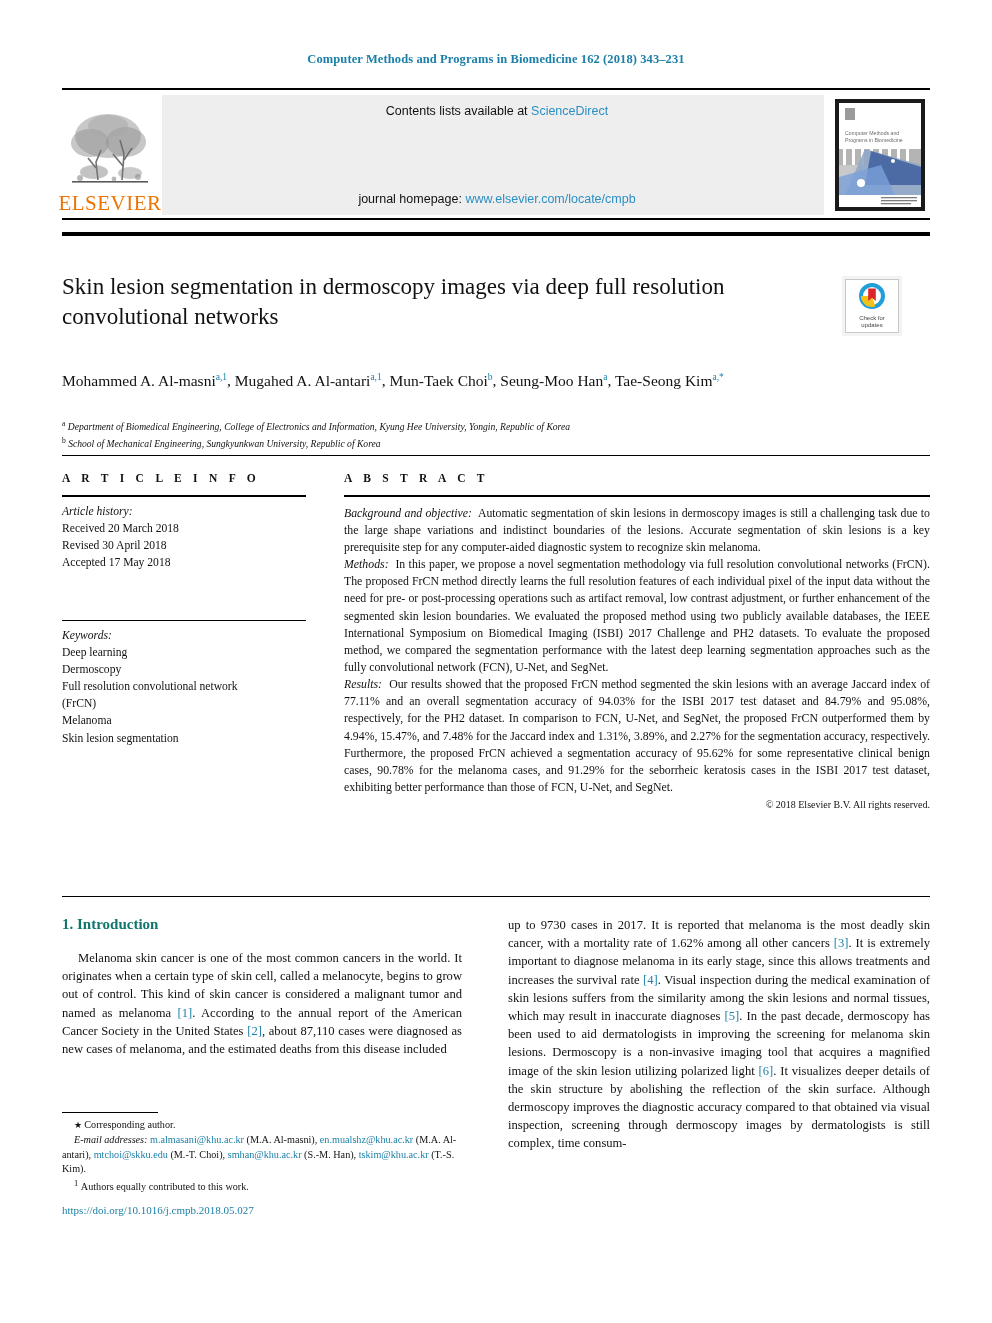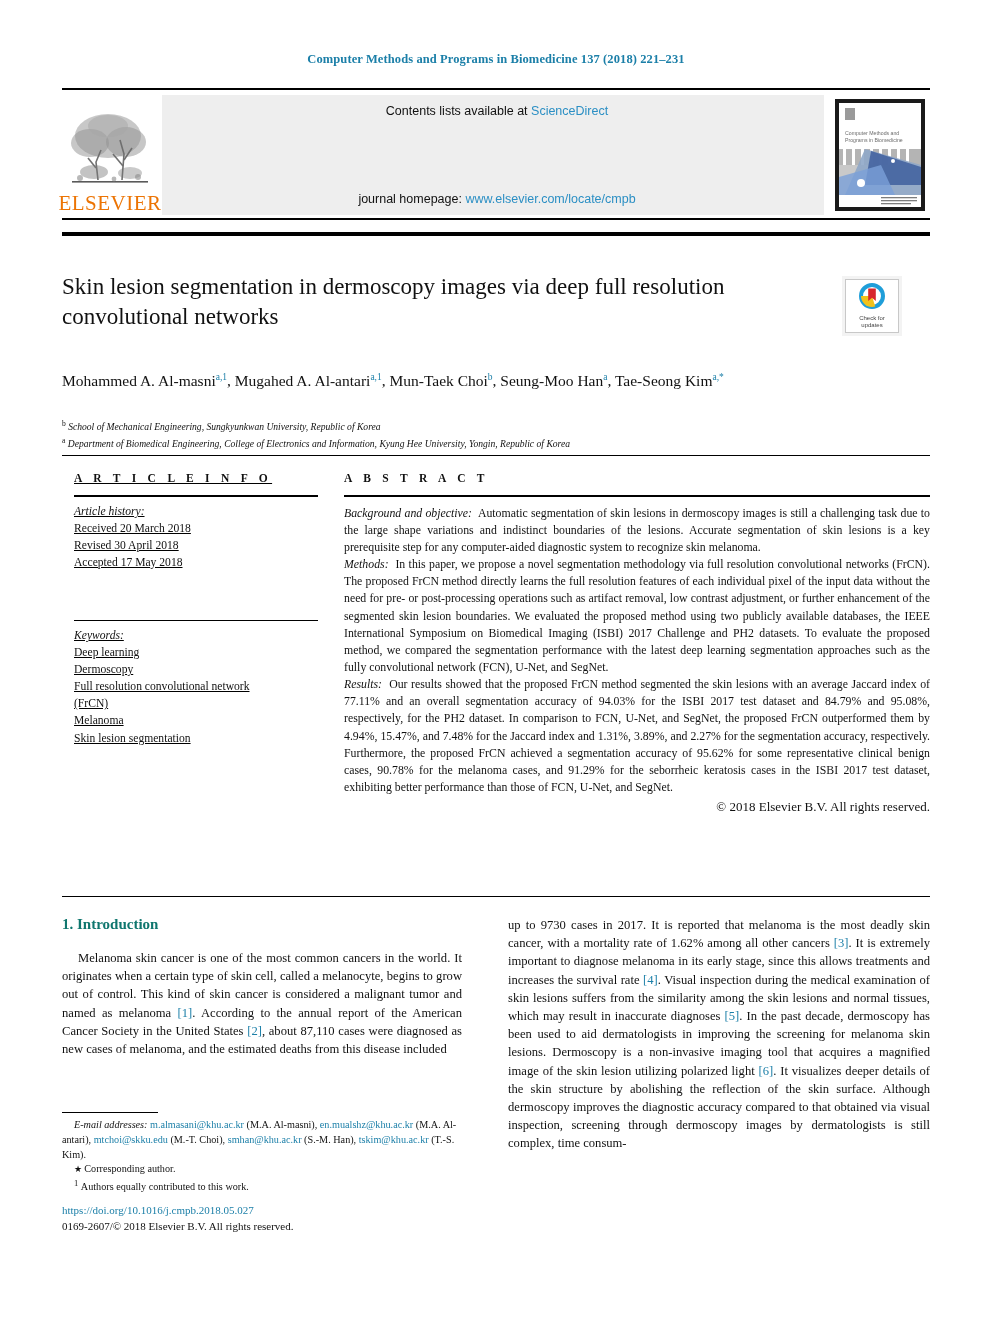--- a/index.html
+++ b/index.html
@@ -201,24 +201,23 @@
     left: 62px;
     top: 455px;
     width: 868px;
     height: 1px;
     background: #000;
   }
 
   
   .info-col {
     position: absolute;
-    left: 74px;
+    left: 62px;
     top: 472px;
     width: 244px;
-    text-decoration: underline;
   }
   .sec-head {
     font-family: "Liberation Serif", serif;
     font-size: 11.5px;
     font-weight: bold;
     letter-spacing: 4.3px;
     color: #111;
   }
   .info-rule {
     height: 1.6px;
@@ -255,21 +254,21 @@
     color: #111;
     text-align: justify;
   }
   .abs-body p { margin: 0; }
   .abs-body .lead {
     font-style: italic;
   }
   .copyright {
     text-align: right;
     font-family: "Liberation Serif", serif;
-    font-size: 13px;
+    font-size: 10px;
     margin-top: 2px;
     color: #111;
   }
 
   .rule-abstract-bottom {
     position: absolute;
     left: 62px;
     top: 896px;
     width: 868px;
     height: 1px;
@@ -347,21 +346,21 @@
   }
   .doi-block .doi {
     color: #1b7fa8;
   }
 </style>
 </head>
 <body>
 
 <div class="page">
 
-  <div class="running-head">Computer Methods and Programs in Biomedicine 137 (2018) 221–231</div>
+  <div class="running-head">Computer Methods and Programs in Biomedicine 162 (2018) 343–231</div>
 
   <div class="masthead">
     <div class="masthead-inner">
 
       <div class="elsevier-logo">
         <span>
           <svg class="tree-svg" width="84" height="82" viewBox="0 0 84 82" aria-hidden="true">
             <g fill="#8c8c8c">
               <ellipse cx="40" cy="26" rx="33" ry="22" fill="#9a9a9a" opacity="0.55"></ellipse>
               <ellipse cx="22" cy="33" rx="19" ry="14" fill="#8f8f8f" opacity="0.5"></ellipse>
@@ -448,22 +447,22 @@
     </span>
     <span class="crossmark-text">
       <span>Check for</span><br>
       <span>updates</span>
     </span>
   </div>
 
   <div class="authors">Mohammed A. Al-masni<sup>a,1</sup>, Mugahed A. Al-antari<sup>a,1</sup>, Mun-Taek Choi<sup>b</sup>, Seung-Moo Han<sup>a</sup>, Tae-Seong Kim<sup>a,*</sup></div>
 
   <div class="affiliations">
+    <div><sup>a</sup> <span>Department of Biomedical Engineering, College of Electronics and Information, Kyung Hee University, Yongin, Republic of Korea</span></div>
     <div><sup>b</sup> <span>School of Mechanical Engineering, Sungkyunkwan University, Republic of Korea</span></div>
-    <div><sup>a</sup> <span>Department of Biomedical Engineering, College of Electronics and Information, Kyung Hee University, Yongin, Republic of Korea</span></div>
   </div>
 
   <div class="rule-abstract-top"></div>
 
   <div class="info-col">
     <div class="sec-head">A R T I C L E   I N F O</div>
     <div class="info-rule"></div>
     <div class="info-text">
       <div class="it">Article history:</div>
       <div>Received 20 March 2018</div>
@@ -500,23 +499,22 @@
     <h2 class="body-head">1. Introduction</h2>
     <p class="body-text indent">Melanoma skin cancer is one of the most common cancers in the world. It originates when a certain type of skin cell, called a melanocyte, begins to grow out of control. This kind of skin cancer is considered a malignant tumor and named as melanoma <span class="ref">[1]</span>. According to the annual report of the American Cancer Society in the United States <span class="ref">[2]</span>, about 87,110 cases were diagnosed as new cases of melanoma, and the estimated deaths from this disease included</p>
   </div>
 
   <div class="col-right">
     <p class="body-text">up to 9730 cases in 2017. It is reported that melanoma is the most deadly skin cancer, with a mortality rate of 1.62% among all other cancers <span class="ref">[3]</span>. It is extremely important to diagnose melanoma in its early stage, since this allows treatments and increases the survival rate <span class="ref">[4]</span>. Visual inspection during the medical examination of skin lesions suffers from the similarity among the skin lesions and normal tissues, which may result in inaccurate diagnoses <span class="ref">[5]</span>. In the past decade, dermoscopy has been used to aid dermatologists in improving the screening for melanoma skin lesions. Dermoscopy is a non-invasive imaging tool that acquires a magnified image of the skin lesion utilizing polarized light <span class="ref">[6]</span>. It visualizes deeper details of the skin structure by abolishing the reflection of the skin surface. Although dermoscopy improves the diagnostic accuracy compared to that obtained via visual inspection, screening through dermoscopy images by dermatologists is still complex, time consum-</p>
   </div>
 
   <div class="footnote-rule"></div>
   <div class="footnotes">
+    <p class="fn-line fn-indent"><span class="star">★&nbsp;</span><span>Corresponding author.</span></p>
     <p class="fn-line fn-indent"><span class="eml-label">E-mail addresses:</span> <span><span class="mail">m.almasani@khu.ac.kr</span> (M.A. Al-masni), <span class="mail">en.mualshz@khu.ac.kr</span> (M.A. Al-antari), <span class="mail">mtchoi@skku.edu</span> (M.-T. Choi), <span class="mail">smhan@khu.ac.kr</span> (S.-M. Han), <span class="mail">tskim@khu.ac.kr</span> (T.-S. Kim).</span></p>
-    <p class="fn-line fn-indent"><span class="star">★&nbsp;</span><span>Corresponding author.</span></p>
     <p class="fn-line fn-indent"><sup>1</sup>&nbsp;<span>Authors equally contributed to this work.</span></p>
   </div>
 
   <div class="doi-block">
     <div class="doi">https://doi.org/10.1016/j.cmpb.2018.05.027</div>
-    <div>0169-2607/© 2018 Elsevier B.V. All rights reserved.</div>
   </div>
 
 </div>
 
 </body></html>

